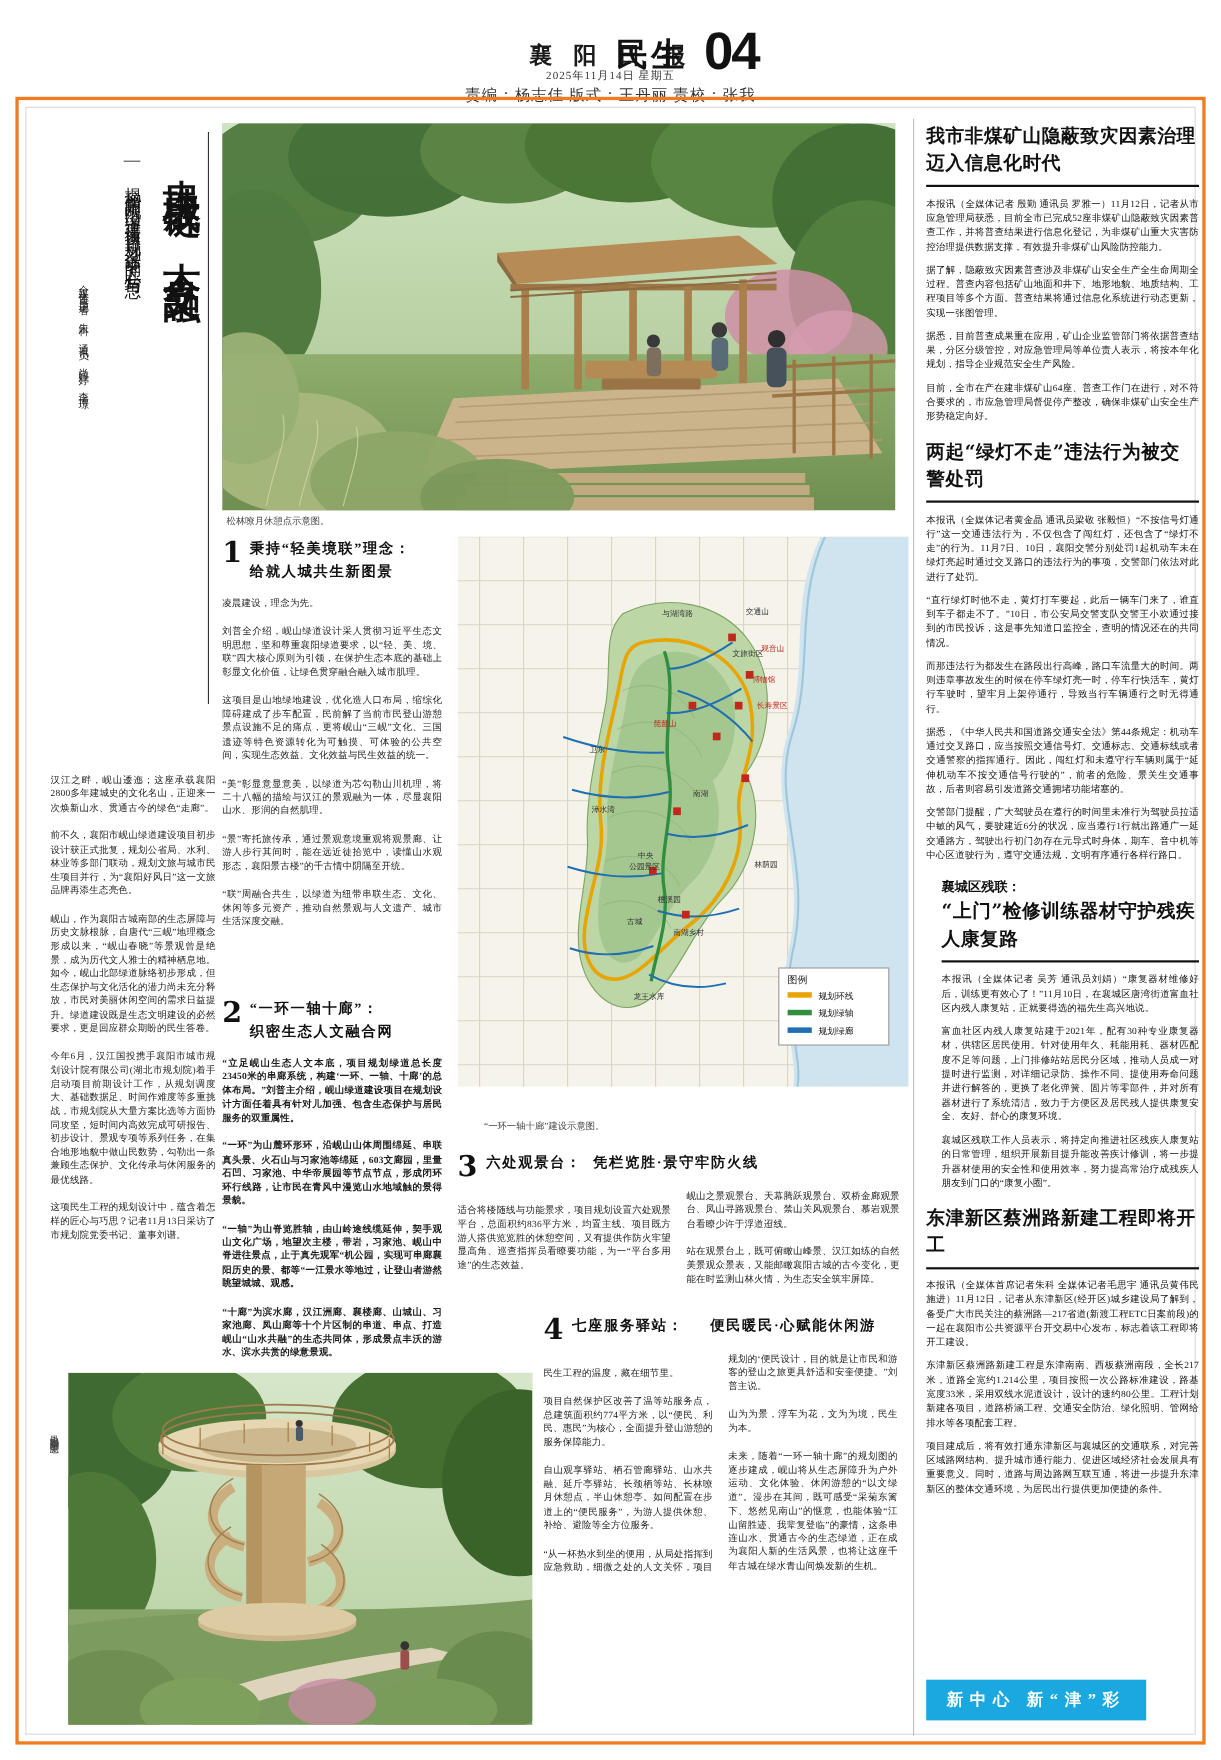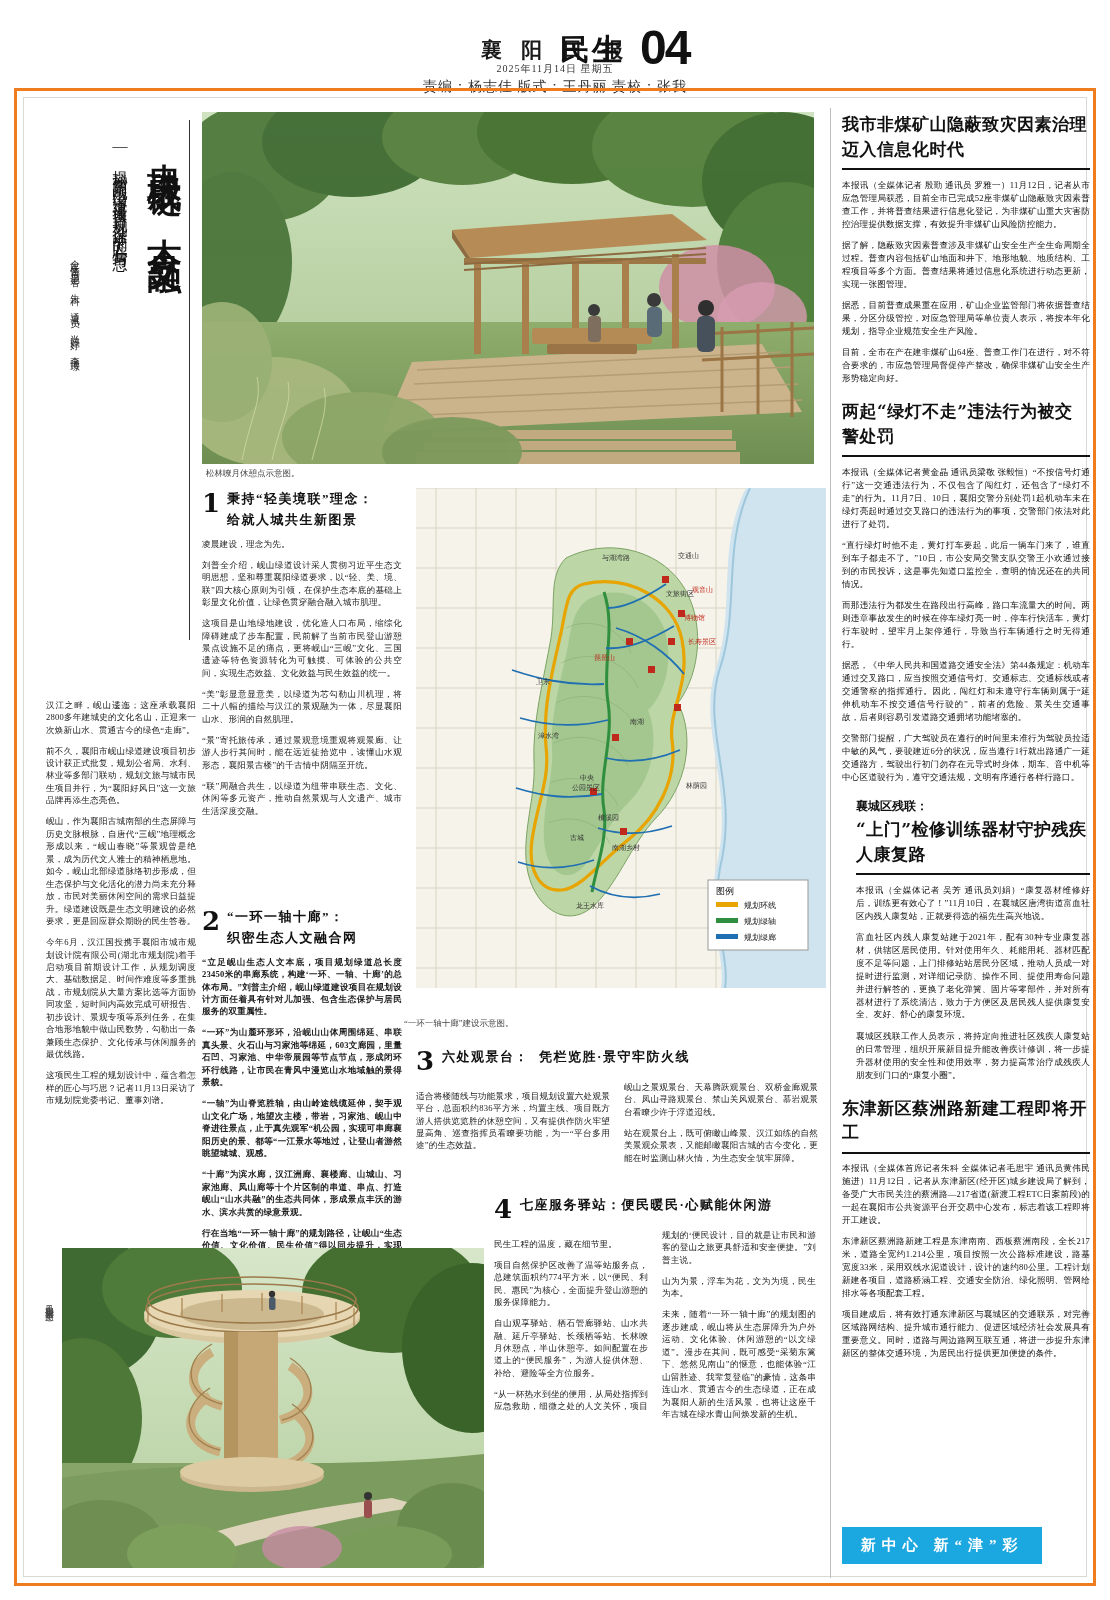--- a/index.html
+++ b/index.html
@@ -58,21 +58,21 @@
     text-orientation:upright;
   }
   .photo{
     background:#cfd8c6;
     position:absolute;
     overflow:hidden;
   }
   .cap{font-size:8.5px;color:#444;}
   .para{
     font-size:8.6px; line-height:1.45; text-align:justify;
-    color:#1b1b1b; letter-spacing:.2px;
+    color:#1b1b1b; letter-spacing:.2px;margin-top:13px;
   }
   .colrule{position:absolute;background:#bdbdbd;width:1px;}
   
   #headline-block{
     position:absolute; left:18px; top:14px; width:150px; height:560px;
   }
   .hl-main{
     position:absolute; right:6px; top:24px;
     font-size:34px; font-weight:bold; letter-spacing:7px;
     font-family:"DejaVu Serif", serif;
@@ -355,41 +355,41 @@
         <text x="300" y="406" font-size="9" fill="#111" font-family="Liberation Sans, sans-serif">图例</text>
         <rect x="300" y="414" width="22" height="5" fill="#e8a400"></rect>
         <text x="328" y="420" font-size="8" fill="#111" font-family="Liberation Sans, sans-serif">规划环线</text>
         <rect x="300" y="430" width="22" height="5" fill="#2f8f3e"></rect>
         <text x="328" y="436" font-size="8" fill="#111" font-family="Liberation Sans, sans-serif">规划绿轴</text>
         <rect x="300" y="446" width="22" height="5" fill="#1f6fb2"></rect>
         <text x="328" y="452" font-size="8" fill="#111" font-family="Liberation Sans, sans-serif">规划绿廊</text>
       </g>
     </svg>
   </div>
-  <div class="cap" style="position:absolute;left:380px;top:920px;">“一环一轴十廊”建设示意图。</div>
+  <div class="cap" style="position:absolute;left:416px;top:920px;">“一环一轴十廊”建设示意图。</div>
 
   <div style="position:absolute;left:392px;top:950px;width:402px;">
     <div style="display:flex;gap:8px;align-items:flex-start;">
       <div class="secnum">3</div>
       <div style="display:flex;gap:10px;align-items:baseline;">
         <div class="sectitle">六处观景台：</div>
         <div class="sectitle">凭栏览胜·景守牢防火线</div>
       </div>
     </div>
     <div style="margin-top:7px;column-count:2;column-gap:14px;">
       <p class="para">适合将楼随线与功能景求，项目规划设置六处观景平台，总面积约836平方米，均置主线、项目既方游人搭供览览胜的休憩空间，又有提供作防火牢望显高角、巡查指挥员看瞭要功能，为一“平台多用途”的生态效益。</p>
       <p class="para">岘山之景观景台、天幕腾跃观景台、双桥金廊观景台、凤山寻路观景台、禁山关风观景台、慕岩观景台看瞭少许于浮道迢线。</p>
       <p class="para">站在观景台上，既可俯瞰山峰景、汉江如练的自然美景观众景表，又能邮瞰襄阳古城的古今变化，更能在时监测山林火情，为生态安全筑牢屏障。</p>
     </div>
   </div>
 
   <div style="position:absolute;left:470px;top:1098px;width:322px;">
     <div style="display:flex;gap:8px;align-items:flex-start;">
       <div class="secnum">4</div>
-      <div style="display:flex;gap:0;align-items:baseline;">
+      <div style="display:flex;gap:24px;align-items:baseline;">
         <div class="sectitle">七座服务驿站：</div>
         <div class="sectitle">便民暖民·心赋能休闲游</div>
       </div>
     </div>
     <div style="margin-top:7px;column-count:2;column-gap:14px;">
       <p class="para">民生工程的温度，藏在细节里。</p>
       <p class="para">项目自然保护区改善了温等站服务点，总建筑面积约774平方米，以“便民、利民、惠民”为核心，全面提升登山游憩的服务保障能力。</p>
       <p class="para">自山观享驿站、栖石管廊驿站、山水共融、延斤亭驿站、长颈栖等站、长林嘹月休憩点，半山休憩亭。如间配置在步道上的“便民服务”，为游人提供休憩、补给、避险等全方位服务。</p>
       <p class="para">“从一杯热水到坐的便用，从局处指挥到应急救助，细微之处的人文关怀，项目规划的‘便民设计，目的就是让市民和游客的登山之旅更具舒适和安奎便捷。”刘普主说。</p>
       <p class="para">山为为景，浮车为花，文为为境，民生为本。</p>

